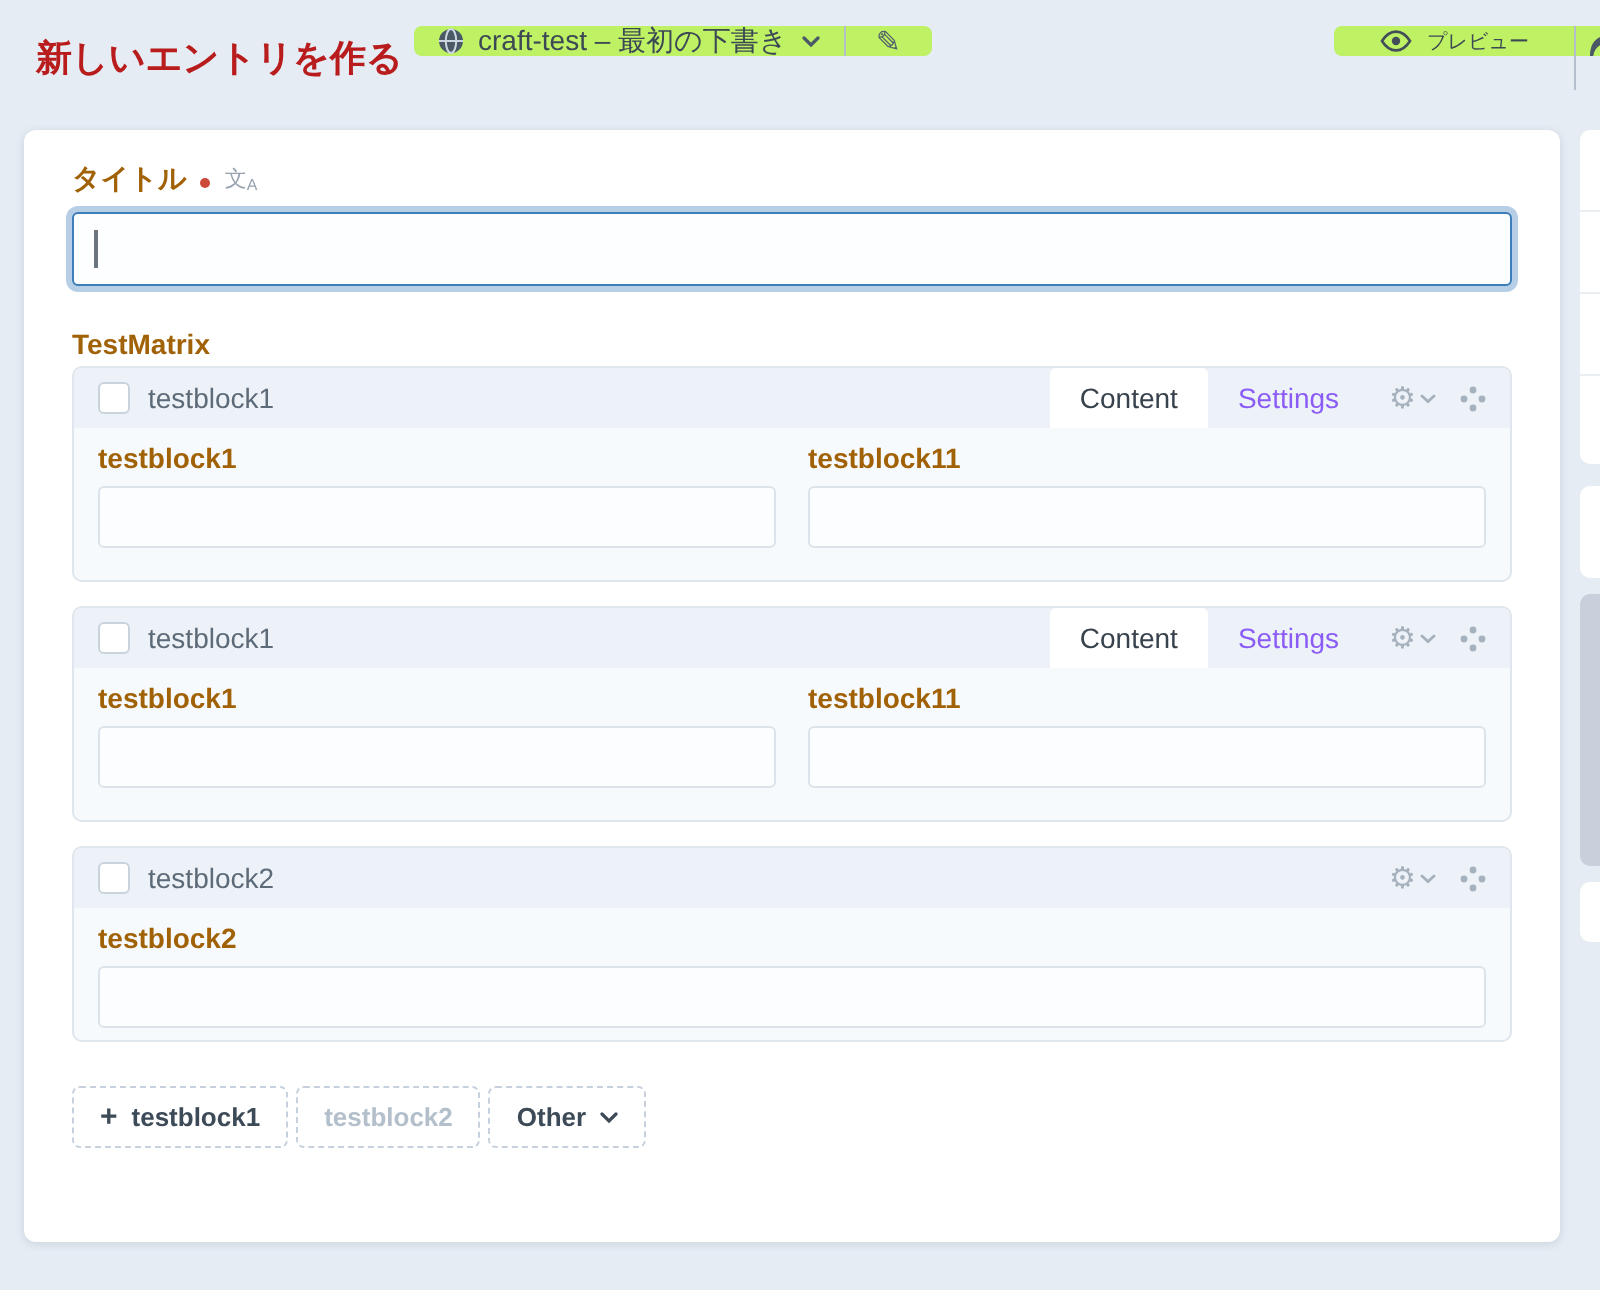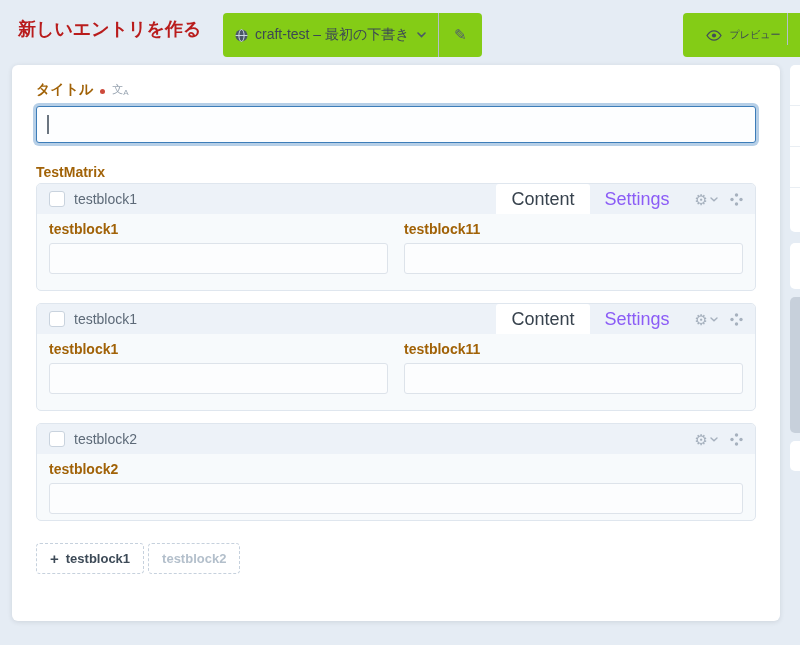--- a/index.html
+++ b/index.html
@@ -2,22 +2,22 @@
 <html><head>
 <meta charset="utf-8">
 <style>
   * { margin:0; padding:0; box-sizing:border-box; }
   html,body { width:800px; height:645px; }
   body { font-family:"Liberation Sans","DejaVu Sans",sans-serif; }
   .screen { position:relative; width:800px; height:645px; background:#e5ecf4; overflow:hidden; }
 
   
   .hdr-title { position:absolute; left:18px; top:17px; font-size:18px; font-weight:700; color:#b91c1c; }
-  .btngrp { position:absolute; top:13px; height:44px; display:flex; align-items:stretch;
-            background:#84cc16; border-radius:4px;margin-left:16px; }
+  .btngrp { position:absolute; top:13px; height:15px; display:flex; align-items:stretch;
+            background:#bef264; border-radius:4px; }
   .ctx-grp { left:207px; }
   .ctx-main { display:flex; align-items:center; gap:7px; padding:0 12px; font-size:14px; color:#3c4854; cursor:default; }
   .ctx-edit { display:flex; align-items:center; justify-content:center; width:44px; border-left:1px solid #b3bfcc;
               font-size:15px; color:#515e6b; }
   .preview-btn { left:667px; width:120px; display:flex; align-items:center; justify-content:center; gap:8px;
                  font-size:10px; color:#3c4854; border-radius:4px 0 0 4px; }
   .share-btn { left:788px; width:50px; border-radius:0 4px 4px 0; display:flex; align-items:center; padding-left:4px; }
   .hdr-sep { position:absolute; left:787px; top:13px; width:1px; height:32px; background:#b3bfcc; }
 
   
@@ -41,21 +41,21 @@
   .block { position:absolute; left:24px; width:720px; background:#f7fafc;
            border:1px solid #dfe6ee; border-radius:5px; }
   .block-1 { top:118px; height:108px; }
   .block-2 { top:238px; height:108px; }
   .block-3 { top:358px; height:98px; }
 
   .block-hd { display:flex; align-items:center; height:30px; background:#edf2f8; border-radius:4px 4px 0 0; }
   .chk { width:16px; height:16px; margin-left:12px; background:#fff; border:1px solid #c9d3de; border-radius:3px; }
   .block-hd-label { margin-left:9px; font-size:14px; color:#5d6a78; }
   .hd-spacer { flex:1; }
-  .tab { height:30px; line-height:30px; padding:0 15px; font-size:18px; }
+  .tab { height:30px; line-height:30px; padding:0 15px; font-size:14px; }
   .tab-active { background:#ffffff; color:#37424d; border-radius:3px 3px 0 0; }
   .tab-idle { color:#8b5cf6; }
   .gear-grp { display:flex; align-items:center; gap:2px; margin-left:10px; color:#a6b1be; }
   .gear-glyph { font-size:15px; line-height:1; }
   .move-handle { margin-left:12px; margin-right:12px; display:flex; }
 
   .block-body { display:flex; gap:16px; padding:7px 12px 0 12px; }
   .bfield { flex:1; }
   .bfield .field-label { display:block; margin-bottom:6px; }
   .binput { width:100%; height:31px; background:#fcfdfe; border:1px solid #dde3ea; border-radius:3px;
@@ -237,20 +237,26 @@
     </div>
 
     <div class="add-row">
       <button class="add-btn">
         <span class="plus">+</span>
         <span>testblock1</span>
       </button>
       <button class="add-btn disabled">
         <span>testblock2</span>
       </button>
+      <button class="add-btn">
+        <span>Other</span>
+        <svg width="9" height="6" viewBox="0 0 9 6">
+            <polyline points="1,1 4.5,4.5 8,1" fill="none" stroke="#3d4a57" stroke-width="1.6" stroke-linecap="round"></polyline>
+          </svg>
+      </button>
     </div>
 
   </div>
 
   <div class="sb sb-rows">
     <div class="row"></div>
     <div class="row"></div>
     <div class="row"></div>
     <div class="row"></div>
   </div>

